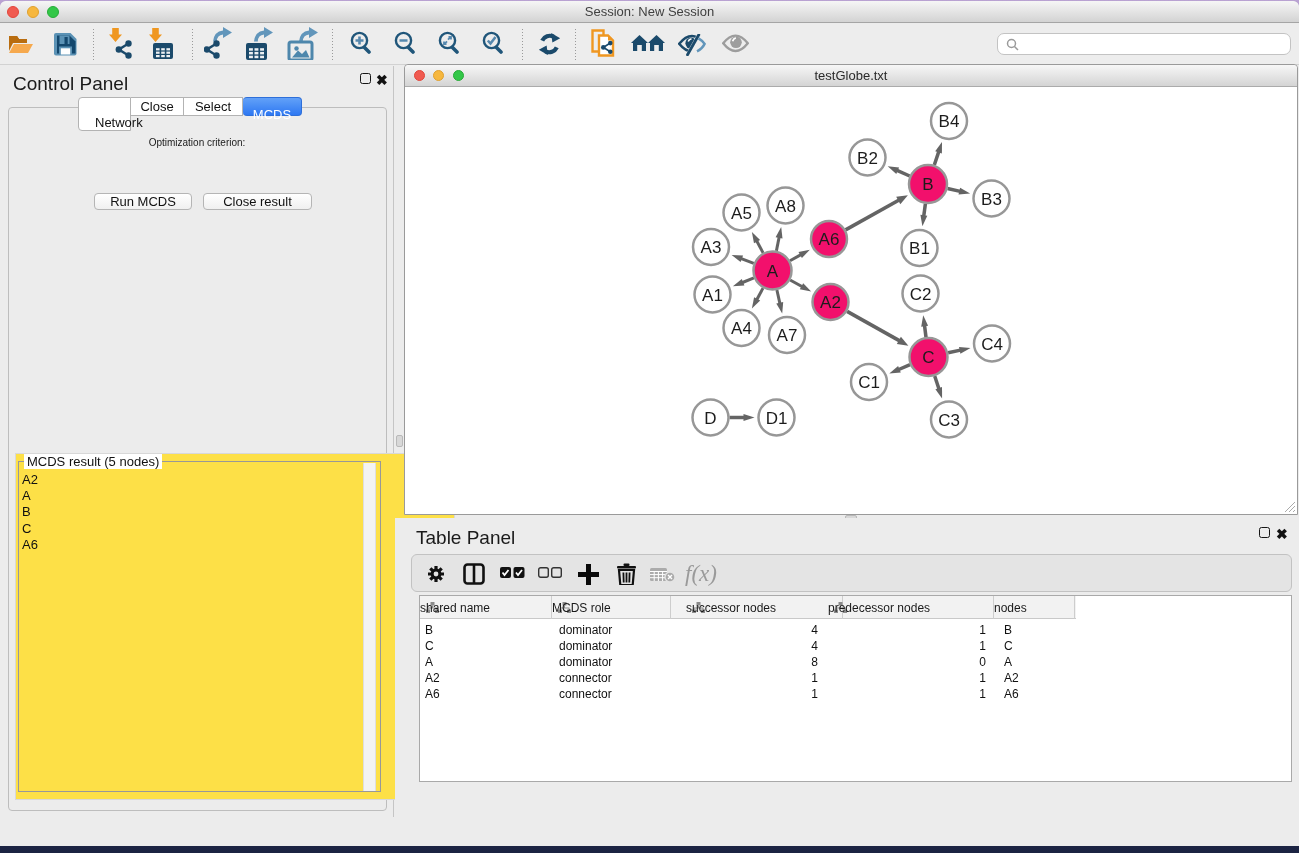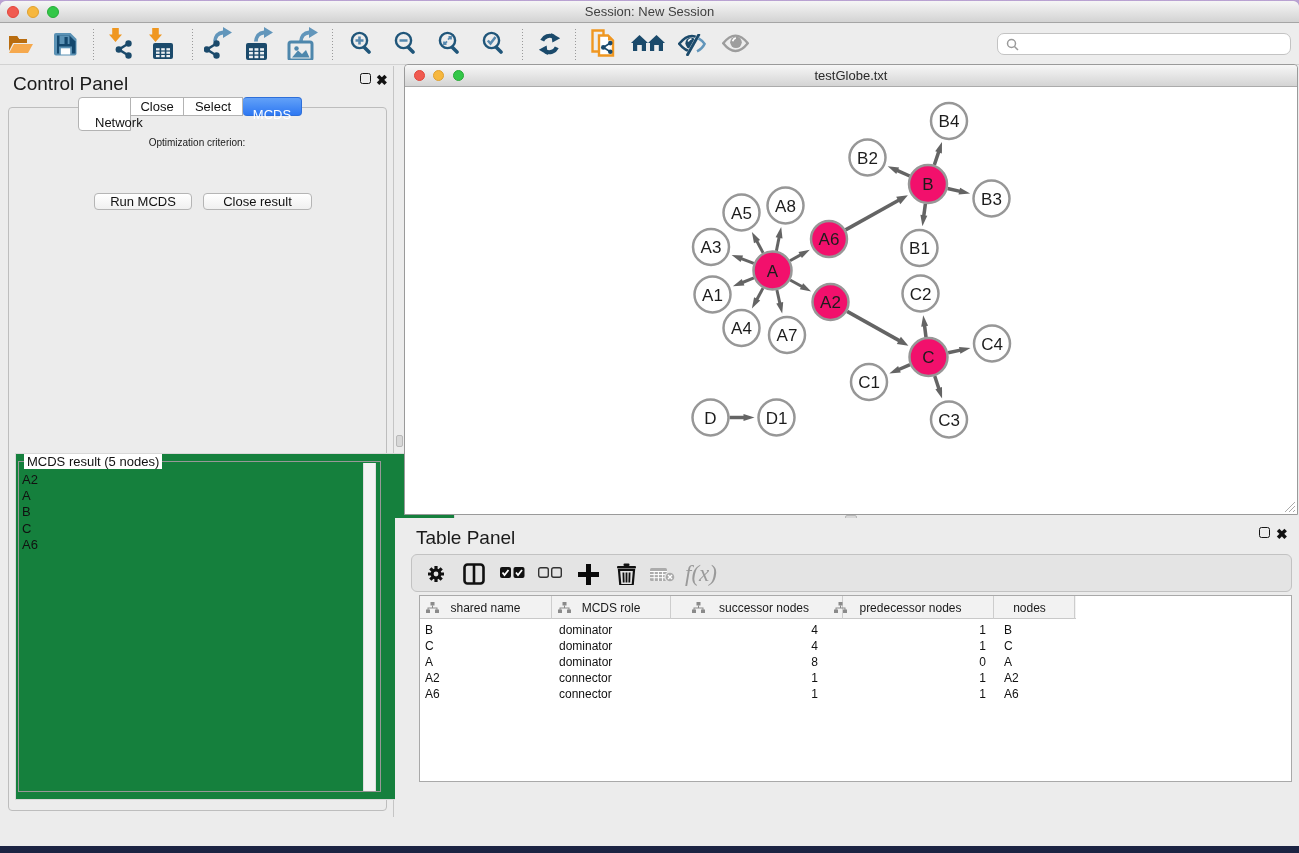--- a/index.html
+++ b/index.html
@@ -18,40 +18,40 @@
 .wbtn-sq{position:absolute;width:11px;height:11px;border:1.8px solid #151515;border-radius:2.5px}
 .wbtn-x{position:absolute;font-size:14px;font-weight:bold;color:#111;line-height:12px}
 .tabrow{position:absolute;top:31px;left:78px;height:19px;display:flex}
 .tab{height:19px;font-size:13px;color:#111;background:#fff;border:1px solid #b3b3b3;border-left:none;padding:0 9px;line-height:18px;text-align:center}
 .tab.first{border-left:1px solid #b3b3b3;border-radius:4px 0 0 4px}
 .tab.sel{background:linear-gradient(#62a1f8,#2e78f2);color:#fff;border-color:#2e6fd9;border-radius:4px;font-weight:normal}
 .innerpanel{position:absolute;left:8px;top:41px;width:379px;height:704px;border:1px solid #bdbdbd;border-radius:4px}
 .combo{position:absolute;left:42px;top:93px;width:313px;height:20px;background:#fff;border:1px solid #b1b1b1;border-radius:4px;font-size:14px;color:#111;line-height:19px;padding-left:12px}
 .combo-btn{position:absolute;right:-1px;top:-1px;width:24px;height:20px;border-radius:4px;background:linear-gradient(#6ba7f9,#2271f1);border:1px solid #2e6fd9}
 .btn{position:absolute;height:17px;background:linear-gradient(#fff,#f0f0f0);border:1px solid #b5b5b5;border-radius:4px;font-size:13px;color:#111;text-align:center;line-height:16px}
-.resultbox{position:absolute;left:15px;top:387px;width:440px;height:347px;background:#15803d;border:1px solid #d8d8d8}
+.resultbox{position:absolute;left:15px;top:387px;width:440px;height:347px;background:#fde047;border:1px solid #d8d8d8}
 .fieldset{position:absolute;left:2px;top:7px;width:363px;height:331px;border:1px solid #989898}
 .legend{position:absolute;left:5px;top:-8px;background:#fff;font-size:13px;color:#111;padding:0 3px}
 .mlist{position:absolute;left:3px;top:10px;font-size:13px;color:#111;line-height:16.2px}
 .scrolltrack{position:absolute;right:4px;top:1px;width:13px;height:328px;background:#f3f3f3;border-left:1px solid #dedede;border-right:1px solid #dedede}
 
 .statusbar{position:absolute;left:0;top:814px;width:1299px;height:31px;background:#ececec;border-top:1px solid #cfcfcf}
 .memorybtn{position:absolute;left:1215px;top:8px;width:74px;height:23px;background:#fbfbfb;border:1px solid #a2a2a2;font-size:12.5px;color:#111}
 .listbtn{position:absolute;left:11px;top:11px;width:26px;height:18px;background:#fdfdfd;border:1px solid #ababab;border-radius:4px}
 
 .netwin{position:absolute;left:404px;top:63px;width:894px;height:451px;background:#fff;border:1px solid #9a9a9a;border-radius:4px 4px 0 0}
 .nettitle{position:absolute;left:0;top:0;width:100%;height:22px;background:linear-gradient(#f7f7f7,#d4d4d4);border-bottom:1px solid #ababab;border-radius:4px 4px 0 0}
 .ntl{position:absolute;top:5px;width:11px;height:11px;border-radius:50%}
 
 .tpanel{position:absolute;left:395px;top:517px;width:904px;height:299px;background:#ececec}
 .ttoolbar{position:absolute;left:16px;top:36px;width:881px;height:38px;background:#e4e4e4;border:1px solid #c2c2c2;border-radius:6px}
 .dtable{position:absolute;left:24px;top:77px;width:873px;height:187px;background:#fff;border:1px solid #a9a9a9}
 .thead{position:absolute;left:0;top:0;width:656px;height:23px;background:#f2f2f2;border-bottom:1px solid #c9c9c9}
 .thcell{position:absolute;top:0;height:23px;font-size:12px;color:#1a1a1a;border-right:1px solid #cdcdcd}
-.thtext{position:absolute;width:100%;text-align:center;top:5px}
+.thtext{position:absolute;width:100%;top:5px}
 .trow{position:absolute;font-size:12px;color:#111}
 .btabs{position:absolute;top:273px;left:278px;display:flex;height:21px}
 .btab{height:21px;background:#fff;border:1px solid #bdbdbd;border-left:none;font-size:13px;color:#111;line-height:19px;padding:0 12px}
 .btab.sel{background:linear-gradient(#5da0f8,#2b74f0);color:#fff;border-color:#2e6fd9;border-radius:4px;border-left:1px solid #2e6fd9}
 .btab.last{border-radius:0 4px 4px 0}
 svg text{font-size:17px;fill:#1c1c1c;font-family:"Liberation Sans",sans-serif}
 </style></head>
 <body>
 <div class="win">
   <div class="titlebar">

